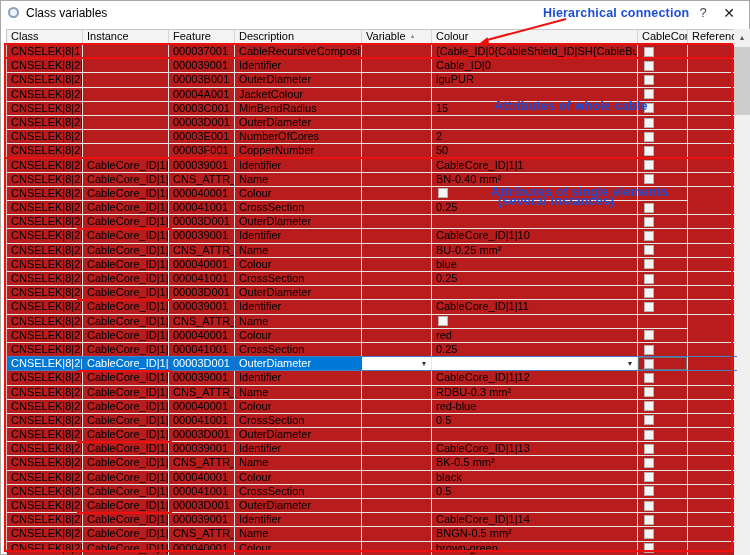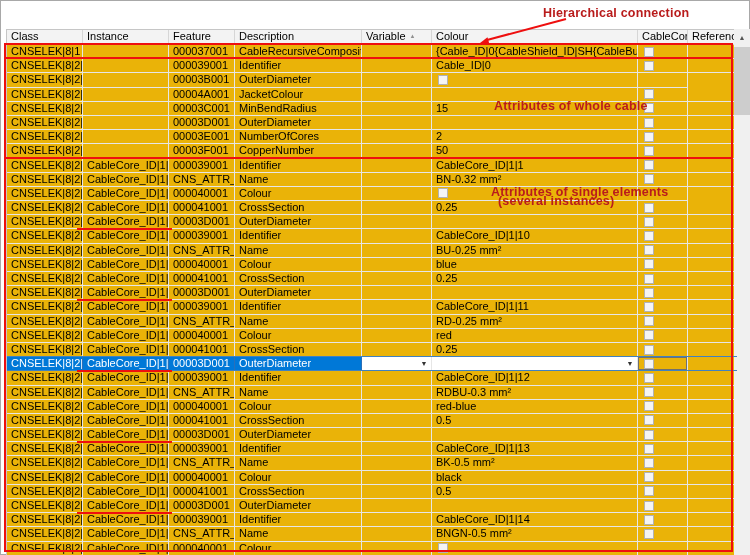--- a/index.html
+++ b/index.html
@@ -21,21 +21,21 @@
 
   
   .grid { position:absolute; left:5px; top:28px; width:732px; height:527px;
           overflow:hidden; border:1px solid #c6c6c6; background:#fff; }
   .grow { display:grid; grid-template-columns:76px 86px 66px 127px 70px 206px 50px auto; }
   .ghead { height:15px; background:#f3f3f3; border-bottom:1px solid #cfcfcf; }
   .ghead .hcell { font-size:11px; line-height:13px; padding:0 0 0 4px; color:#000;
                   border-right:1px solid #d6d6d6; white-space:nowrap; overflow:hidden; }
   .sort-ind { font-size:6px; color:#909090; margin-left:4px; vertical-align:2px; }
 
-  .row { height:14.2px; position:relative; background:#eab308; }
+  .row { height:14.2px; position:relative; background:#b91c1c; }
   .cell { font-size:11px; line-height:13px; padding:0 1px 0 4px; color:#000;
           border-right:1px solid #e6e6e6; border-bottom:1px solid #e6e6e6;
           white-space:nowrap; overflow:hidden; }
   .row.selected .cell.hl { background:#0078d7; color:#fff; border-right-color:#2a6fb8; border-bottom-color:#0078d7; }
   .row.selected::before, .row.selected::after {
     content:""; position:absolute; left:0; right:0; height:1px; background:#3f81c1; z-index:3; }
   .row.selected::before { top:-1px; } .row.selected::after { bottom:0; }
 
   .editor { display:flex; align-items:stretch; justify-content:space-between; background:#fff; padding:0; }
   .editor .etext { flex:1 1 auto; }
@@ -47,29 +47,35 @@
 
   
   .sb { position:absolute; left:733px; top:28px; width:16px; height:527px; background:#f0f0f0; }
   .sb-up { height:16px; display:flex; align-items:center; justify-content:center;
            font-size:7px; color:#555; }
   .sb-thumb { position:absolute; left:0; top:18px; width:16px; height:68px; background:#cdcdcd; }
 
   
   .overlay { position:absolute; inset:0; pointer-events:none; z-index:6; }
   .red-box { position:absolute; border:2px solid #ee0f0f; }
-  .red-label { position:absolute; color:#b91c1c; font-weight:bold; font-size:12.5px;
+  .red-label { position:absolute; color:#1d4ed8; font-weight:bold; font-size:12.5px;
                white-space:nowrap; letter-spacing:0.2px;padding-left:36px; }
   .gline { position:absolute; left:76px; width:95px; height:2px; background:#ee0f0f; }
 </style>
 </head>
 <body>
 
 <div class="window">
 
+  <div class="titlebar">
+    <div class="app-icon"></div>
+    <div class="title-text">Class variables</div>
+    <div class="tb-btn">?</div>
+    <div class="tb-btn close">✕</div>
+  </div>
 
   <div class="grid">
     <div class="grow ghead">
         <div class="hcell">Class</div>
         <div class="hcell">Instance</div>
         <div class="hcell">Feature</div>
         <div class="hcell">Description</div>
         <div class="hcell">Variable<span class="sort-ind">▲</span></div>
         <div class="hcell">Colour</div>
         <div class="hcell">CableCor...</div>
@@ -99,20 +105,21 @@
             <span class="checkbox"></span>
           </div>
           <div class="cell "></div>
         </div>
         <div class="grow row">
           <div class="cell ">CNSELEK|8|2|1</div>
           <div class="cell "></div>
           <div class="cell ">00003B001</div>
           <div class="cell ">OuterDiameter</div>
           <div class="cell "></div>
+          <div class="cell ">iguPUR</div>
           <div class="cell cbcell">
             <span class="checkbox"></span>
           </div>
           <div class="cell "></div>
         </div>
         <div class="grow row">
           <div class="cell ">CNSELEK|8|2|1</div>
           <div class="cell "></div>
           <div class="cell ">00004A001</div>
           <div class="cell ">JacketColour</div>
@@ -182,21 +189,21 @@
             <span class="checkbox"></span>
           </div>
           <div class="cell "></div>
         </div>
         <div class="grow row">
           <div class="cell ">CNSELEK|8|2|2</div>
           <div class="cell ">CableCore_ID|1|1</div>
           <div class="cell ">CNS_ATTR_NAM...</div>
           <div class="cell ">Name</div>
           <div class="cell "></div>
-          <div class="cell ">BN-0.32 mm²</div>
+          <div class="cell ">BN-0.40 mm²</div>
           <div class="cell cbcell">
             <span class="checkbox"></span>
           </div>
           <div class="cell "></div>
         </div>
         <div class="grow row">
           <div class="cell ">CNSELEK|8|2|2</div>
           <div class="cell ">CableCore_ID|1|1</div>
           <div class="cell ">000040001</div>
           <div class="cell ">Colour</div>
@@ -301,21 +308,20 @@
             <span class="checkbox"></span>
           </div>
           <div class="cell "></div>
         </div>
         <div class="grow row">
           <div class="cell ">CNSELEK|8|2|2</div>
           <div class="cell ">CableCore_ID|1|11</div>
           <div class="cell ">CNS_ATTR_NAM...</div>
           <div class="cell ">Name</div>
           <div class="cell "></div>
-          <div class="cell ">RD-0.25 mm²</div>
           <div class="cell cbcell">
             <span class="checkbox"></span>
           </div>
           <div class="cell "></div>
         </div>
         <div class="grow row">
           <div class="cell ">CNSELEK|8|2|2</div>
           <div class="cell ">CableCore_ID|1|11</div>
           <div class="cell ">000040001</div>
           <div class="cell ">Colour</div>
@@ -499,20 +505,21 @@
             <span class="checkbox"></span>
           </div>
           <div class="cell "></div>
         </div>
         <div class="grow row">
           <div class="cell ">CNSELEK|8|2|2</div>
           <div class="cell ">CableCore_ID|1|14</div>
           <div class="cell ">000040001</div>
           <div class="cell ">Colour</div>
           <div class="cell "></div>
+          <div class="cell ">brown-green</div>
           <div class="cell cbcell">
             <span class="checkbox"></span>
           </div>
           <div class="cell "></div>
         </div>
       </div>
   </div>
 
   <div class="sb">
     <div class="sb-up">

